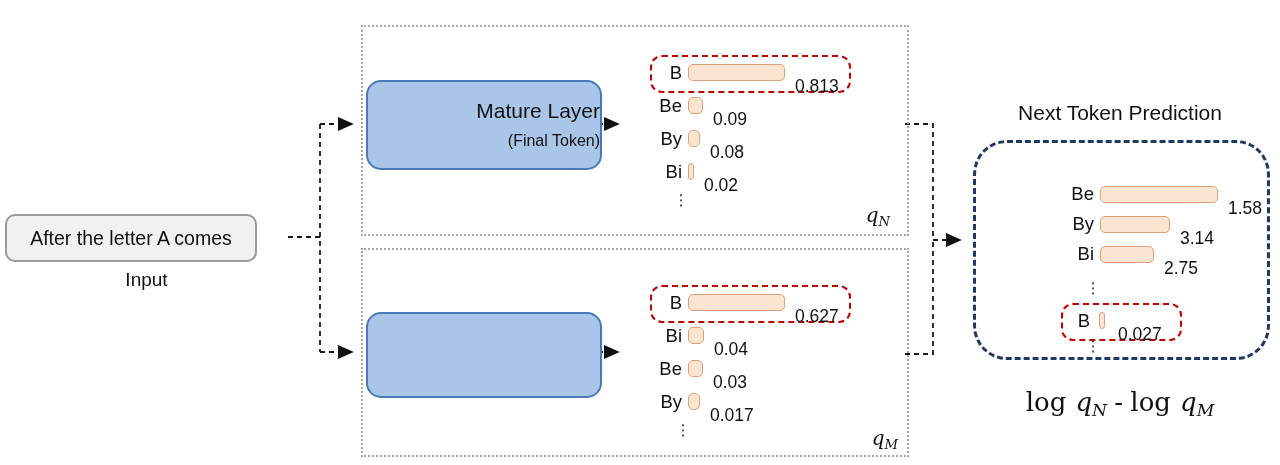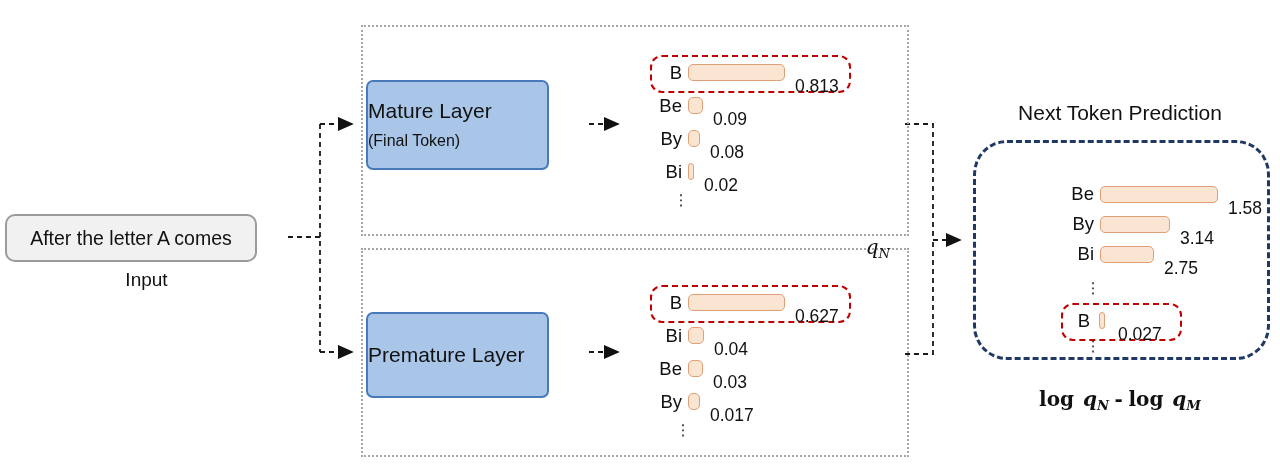--- a/index.html
+++ b/index.html
@@ -1,46 +1,46 @@
 <!DOCTYPE html>
 <html style="--bar-fill: #F9E5D2; --bar-border: #E0A077; --highlight-red: #C00000; --navy: #1F3864; --layer-fill: #A9C6E8; --layer-border: #4879B8; --input-fill: #F1F1F1; --input-border: #9A9A9A; --panel-border: #A6A6A6; --connector: #1A1A1A;"><head>
 <meta charset="utf-8">
 <style>
   html,body{margin:0;padding:0;background:#fff;}
   #canvas{position:relative;width:1280px;height:465px;background:#fff;overflow:hidden;
           font-family:"Liberation Sans",sans-serif;color:#111;}
   svg.wires{position:absolute;left:0;top:0;z-index:1;}
   .panel{position:absolute;border:2px dotted var(--panel-border,#a6a6a6);z-index:2;background:transparent;}
-  .bluebox{position:absolute;width:183px;background:var(--layer-fill,#A9C6E8);
-           border:2.5px solid var(--layer-border,#4879B8);border-radius:7px;z-index:3;
-           display:flex;flex-direction:column;align-items:flex-start;justify-content:center;box-sizing:border-box;}
+  .bluebox{position:absolute;width:236px;background:var(--layer-fill,#A9C6E8);
+           border:2.5px solid var(--layer-border,#4879B8);border-radius:15px;z-index:3;
+           display:flex;flex-direction:column;align-items:flex-end;justify-content:center;box-sizing:border-box;}
   .bluebox .btitle{font-size:21px;font-weight:400;line-height:26px;}
   .bluebox .bsub{font-size:16px;line-height:22px;margin-top:6px;}
   .inputbox{position:absolute;left:5px;top:214px;width:252px;height:48px;background:var(--input-fill,#F1F1F1);
             border:2px solid var(--input-border,#9A9A9A);border-radius:10px;z-index:3;
             display:flex;align-items:center;justify-content:center;font-size:19.5px;box-sizing:border-box;}
   .caption{position:absolute;left:5px;top:269px;width:283px;text-align:center;font-size:19px;z-index:3;}
   .rows{position:absolute;z-index:4;}
   .row{display:flex;align-items:center;}
   .row33{height:33px;}
   .row30{height:30px;}
   .rlabel{display:inline-block;text-align:right;font-size:18.5px;flex:none;}
   .bar{height:15px;background:var(--bar-fill,#F9E5D2);border:1.6px solid var(--bar-border,#E0A077);
        border-radius:5px;box-sizing:content-box;flex:none;}
   .rvalue{font-size:17.5px;margin-left:10px;white-space:nowrap;margin-top:28px;}
   .redbox{position:absolute;border:2.5px dashed var(--highlight-red,#C00000);border-radius:12px;z-index:3;}
   .navybox{position:absolute;left:973px;top:140px;width:297px;height:220px;
            border:3px dashed var(--navy,#1F3864);border-radius:34px;z-index:2;box-sizing:border-box;}
   .ellip{position:absolute;width:20px;text-align:center;font-size:15px;line-height:20px;z-index:4;color:#222;}
-  .math{font-family:"DejaVu Serif",serif;font-style:italic;margin-top:32px;}
+  .math{font-family:"DejaVu Serif",serif;font-style:italic;}
   .mlog{font-family:"DejaVu Serif",serif;font-style:normal;}
   .msub{font-size:0.66em;vertical-align:-0.28em;font-style:italic;letter-spacing:0;}
   .qlabel{position:absolute;font-size:20px;z-index:4;text-align:right;}
   .outtitle{position:absolute;left:990px;top:101px;width:260px;text-align:center;font-size:21px;z-index:3;}
-  .formula{position:absolute;left:1000px;top:387px;width:240px;text-align:center;font-size:20px;z-index:3;font-weight:bold;}
+  .formula{position:absolute;left:1000px;top:387px;width:240px;text-align:center;font-size:26px;z-index:3;}
   .formula .gap{display:inline-block;width:9px;}
 </style>
 </head>
 <body>
 
 <div id="canvas">
 
   <svg class="wires" width="1280" height="465">
     <defs>
       <marker id="ah" markerWidth="11" markerHeight="9" refX="8" refY="4" orient="auto">
@@ -66,21 +66,20 @@
   <div class="caption">Input</div>
 
   <div class="panel" style="left:361px;top:25px;width:544px;height:207px;"></div>
   <div class="panel" style="left:361px;top:248px;width:544px;height:205px;"></div>
 
   <div class="bluebox" style="left:366px;top:80px;height:90px;">
     <div class="btitle">Mature Layer</div>
     <div class="bsub">(Final Token)</div>
   </div>
   <div class="bluebox" style="left:366px;top:312px;height:86px;">
-    <div class="btitle">Premature Layer</div>
   </div>
 
   <div class="redbox" style="left:650px;top:55px;width:197px;height:34px;"></div>
   <div class="rows" style="left:648px;top:56px;">
     <div class="row row33">
       <span class="rlabel" style="width:34px;">B</span>
       <span class="bar" style="margin-left: 6px; width: 95px;"></span>
       <span class="rvalue">0.813</span>
     </div>
     <div class="row row33">

